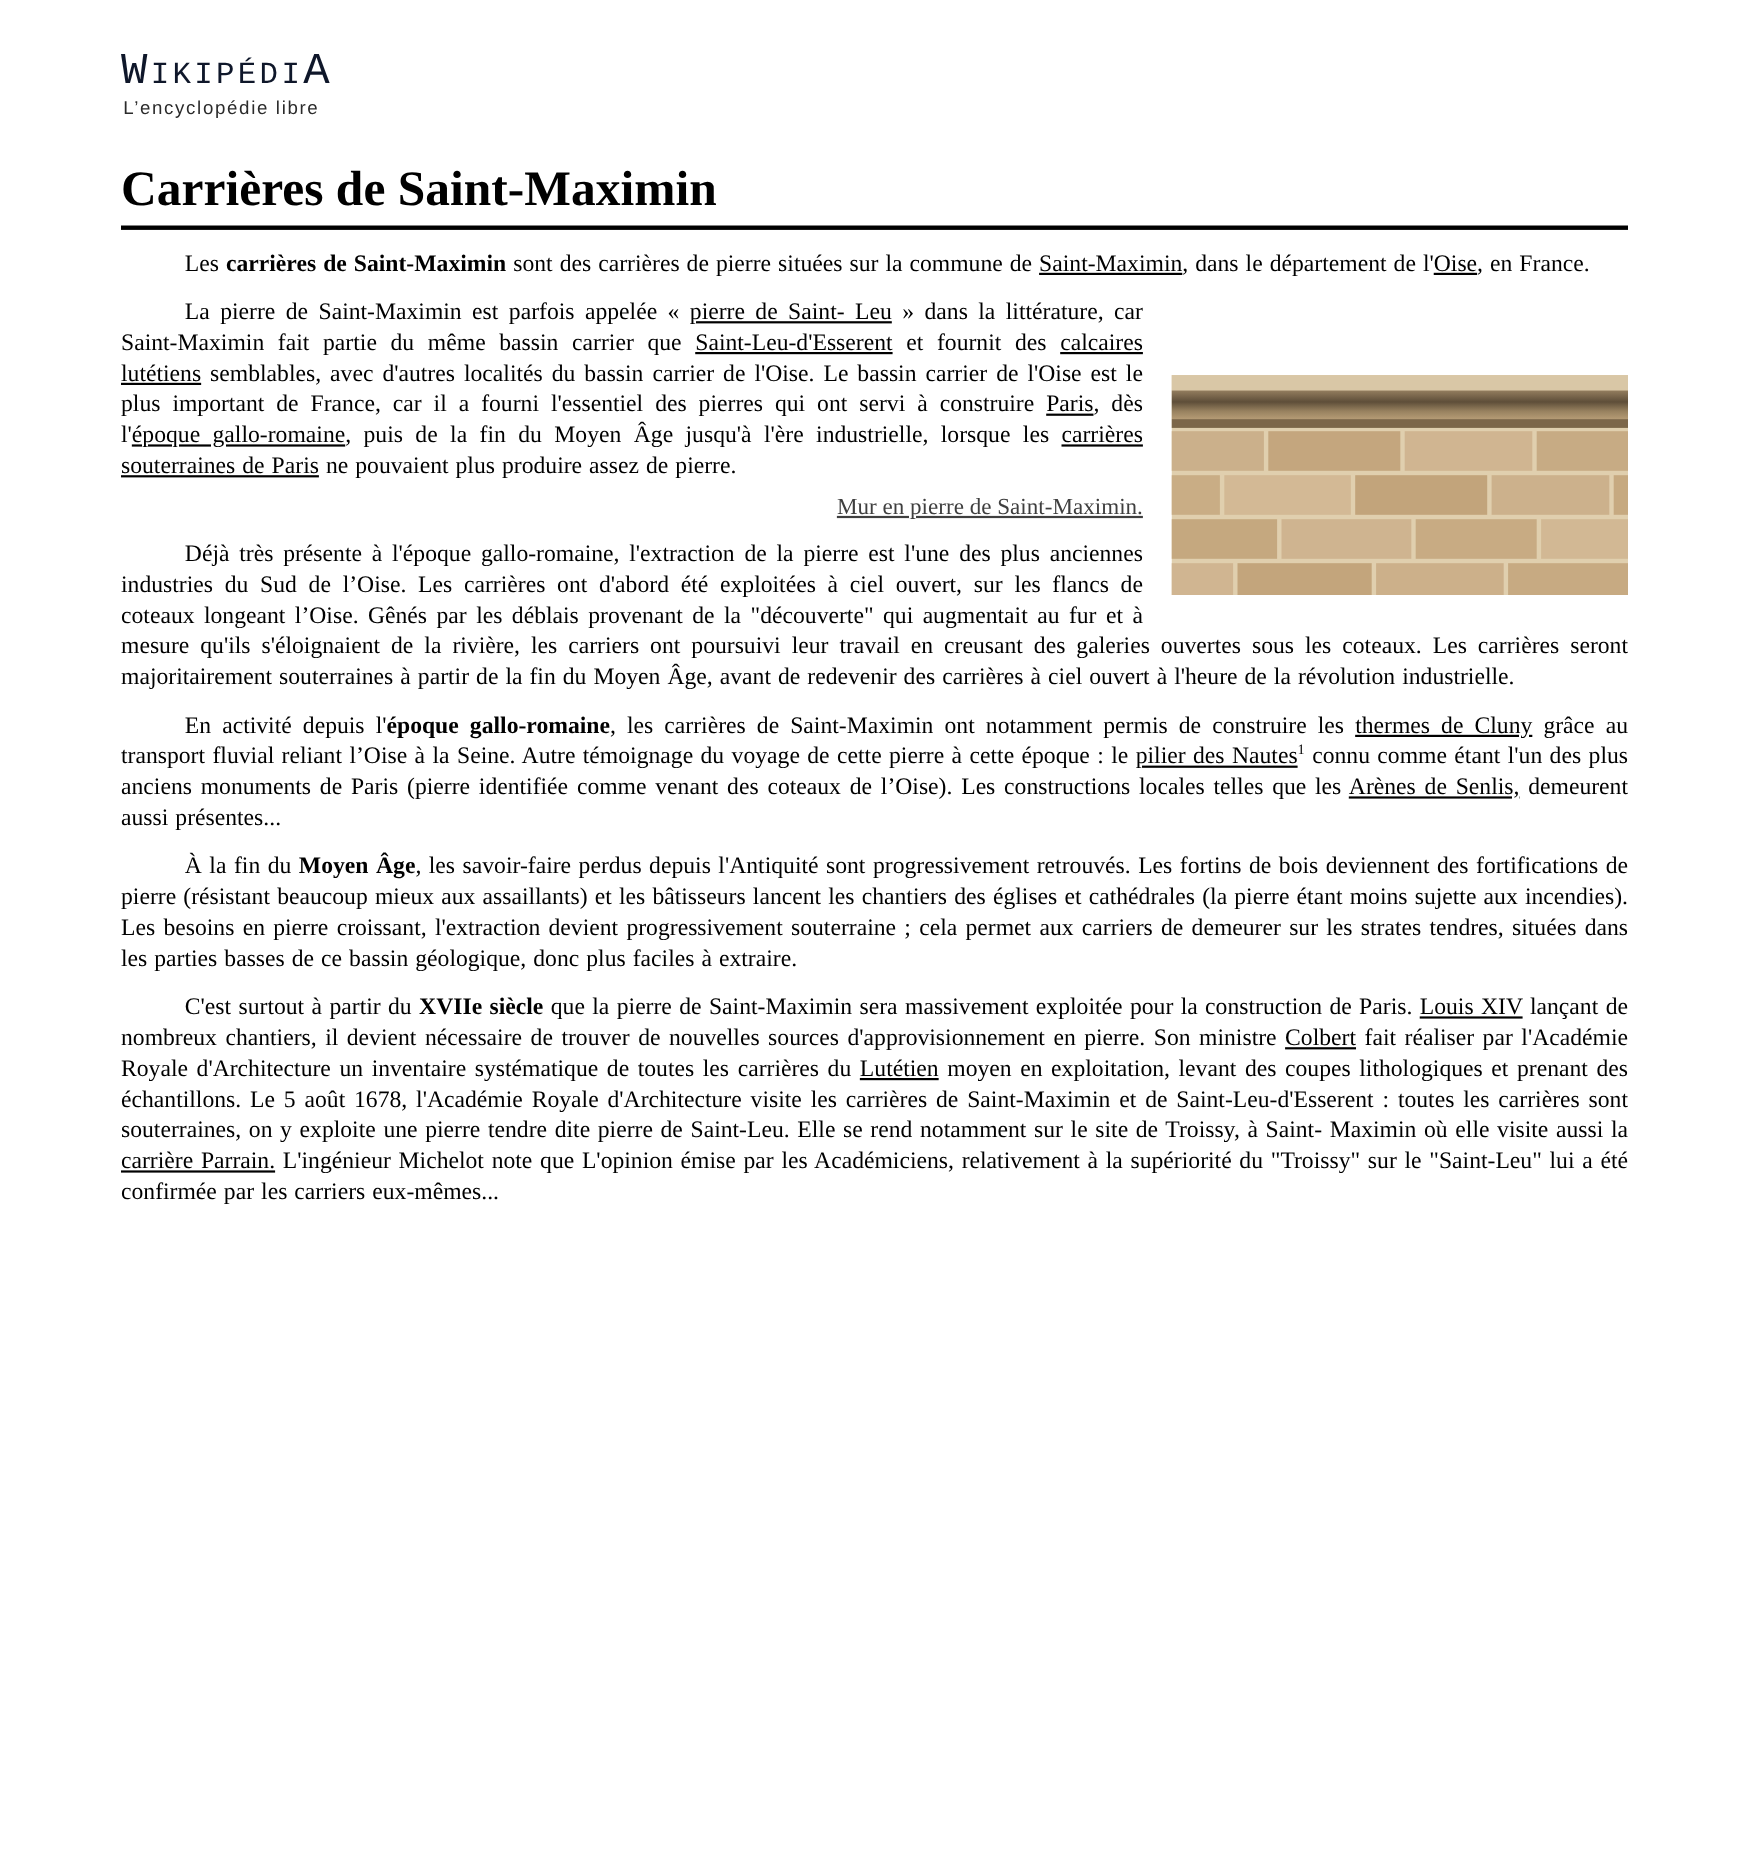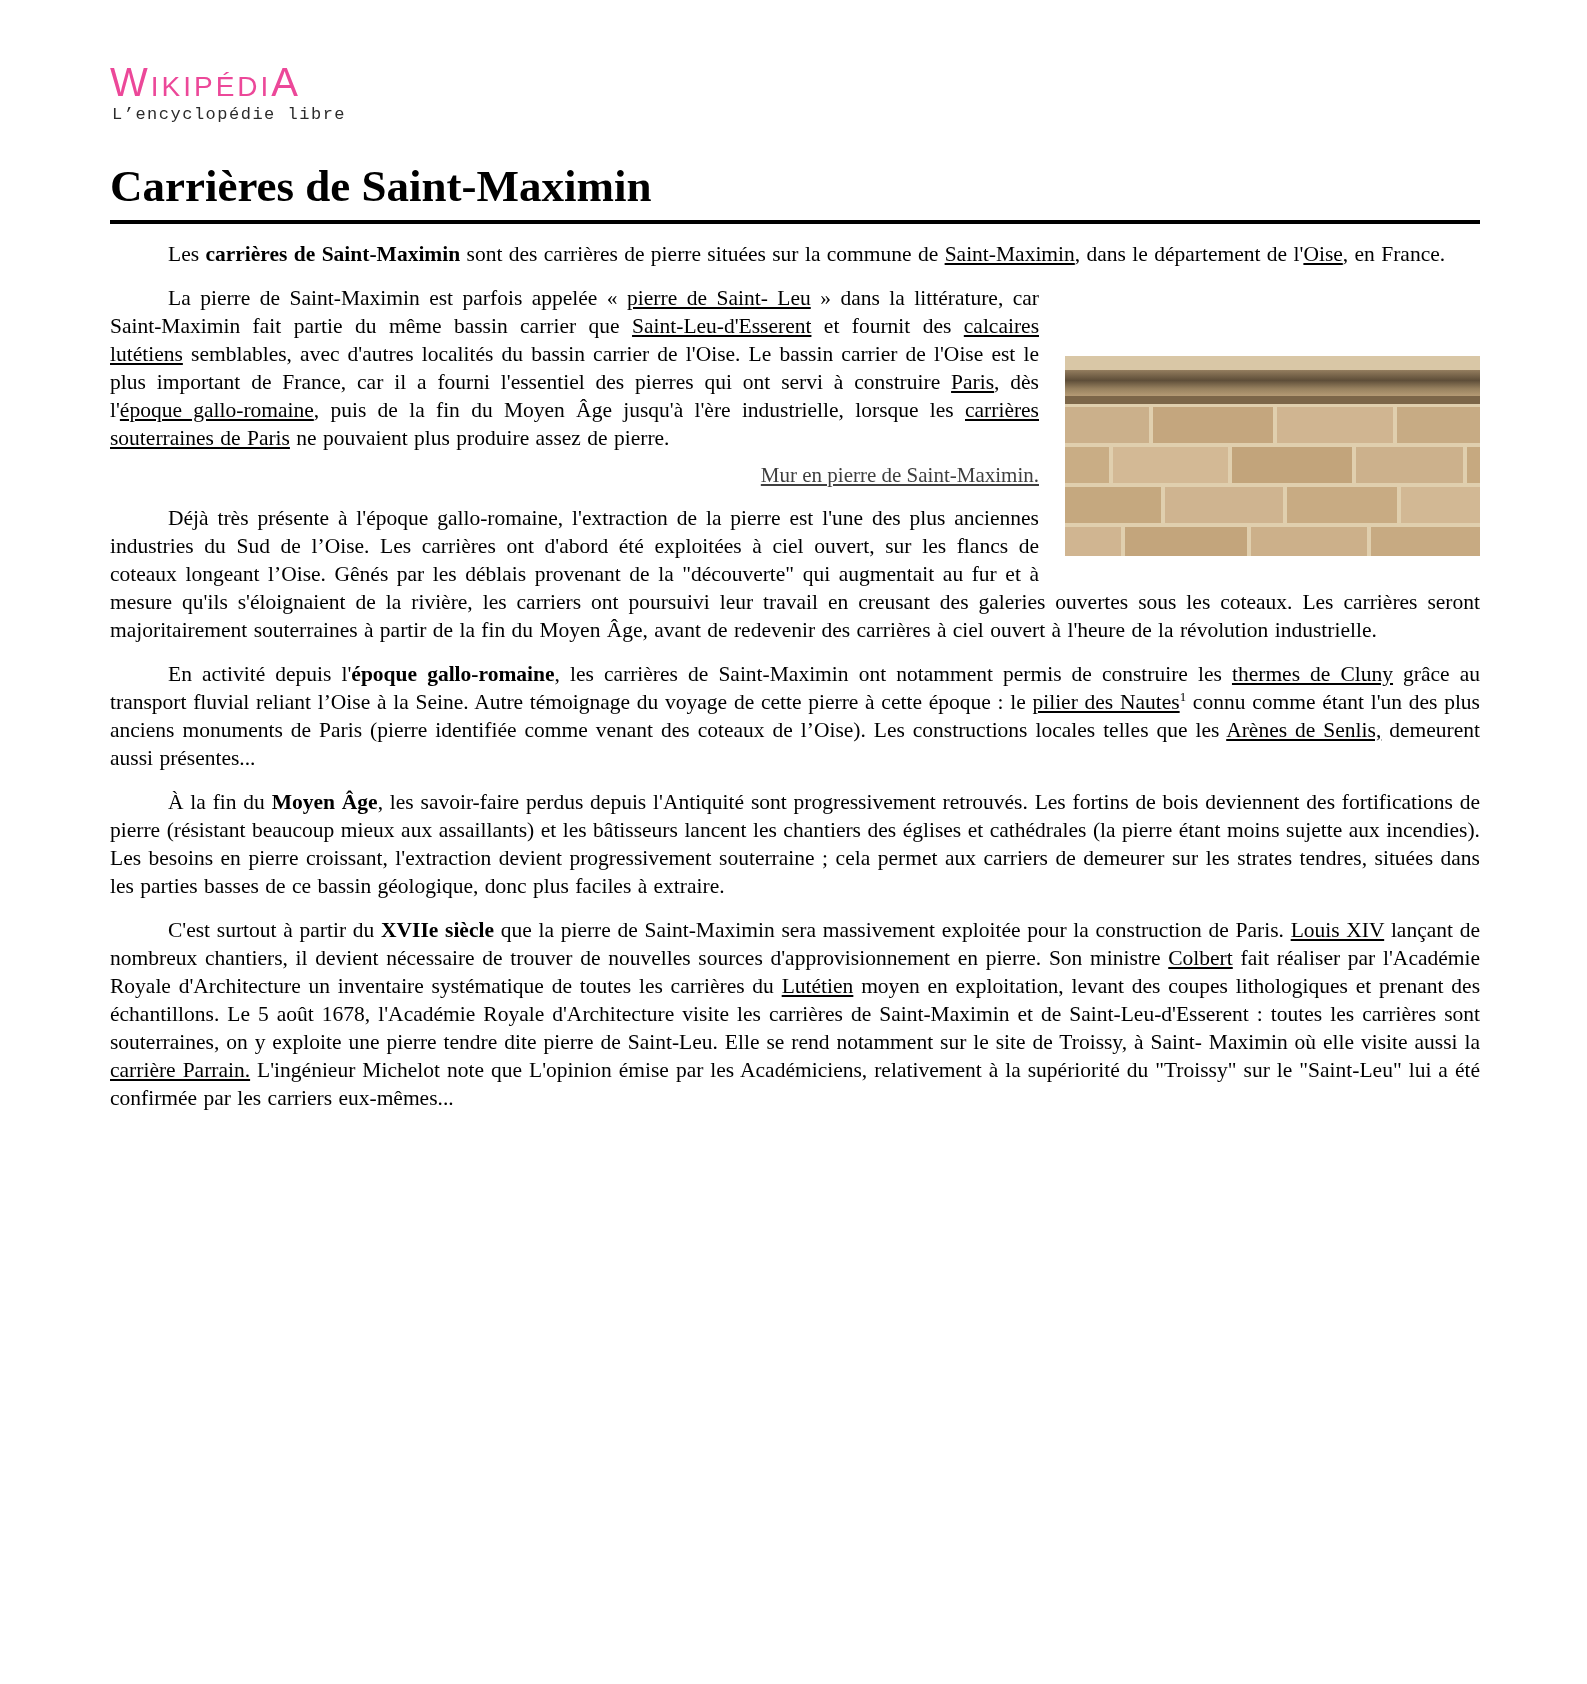--- a/index.html
+++ b/index.html
@@ -11,30 +11,29 @@
     color: #000000;
   }
   .page {
     width: 1587px;
     min-height: 1684px;
     padding: 46px 107px 40px 110px;
   }
   
   .logo { display: inline-block; cursor: pointer; }
   .logo-word {
-    font-family: Liberation Sans, sans-serif;
+    font-family: Liberation Mono, monospace;
     font-variant: small-caps;
     font-size: 40px;
     letter-spacing: 3px;
-    color: #ec4899;
+    color: #0f172a;
     line-height: 1.0;
-    margin-top: 16px;
   }
   .logo-sub {
-    font-family: Liberation Mono, monospace;
+    font-family: Liberation Sans, sans-serif;
     font-size: 17px;
     letter-spacing: 1.5px;
     color: #2b2b2b;
     margin-top: 3px;
     padding-left: 2px;
   }
   
   h1.title {
     font-size: 45px;
     font-weight: bold;

